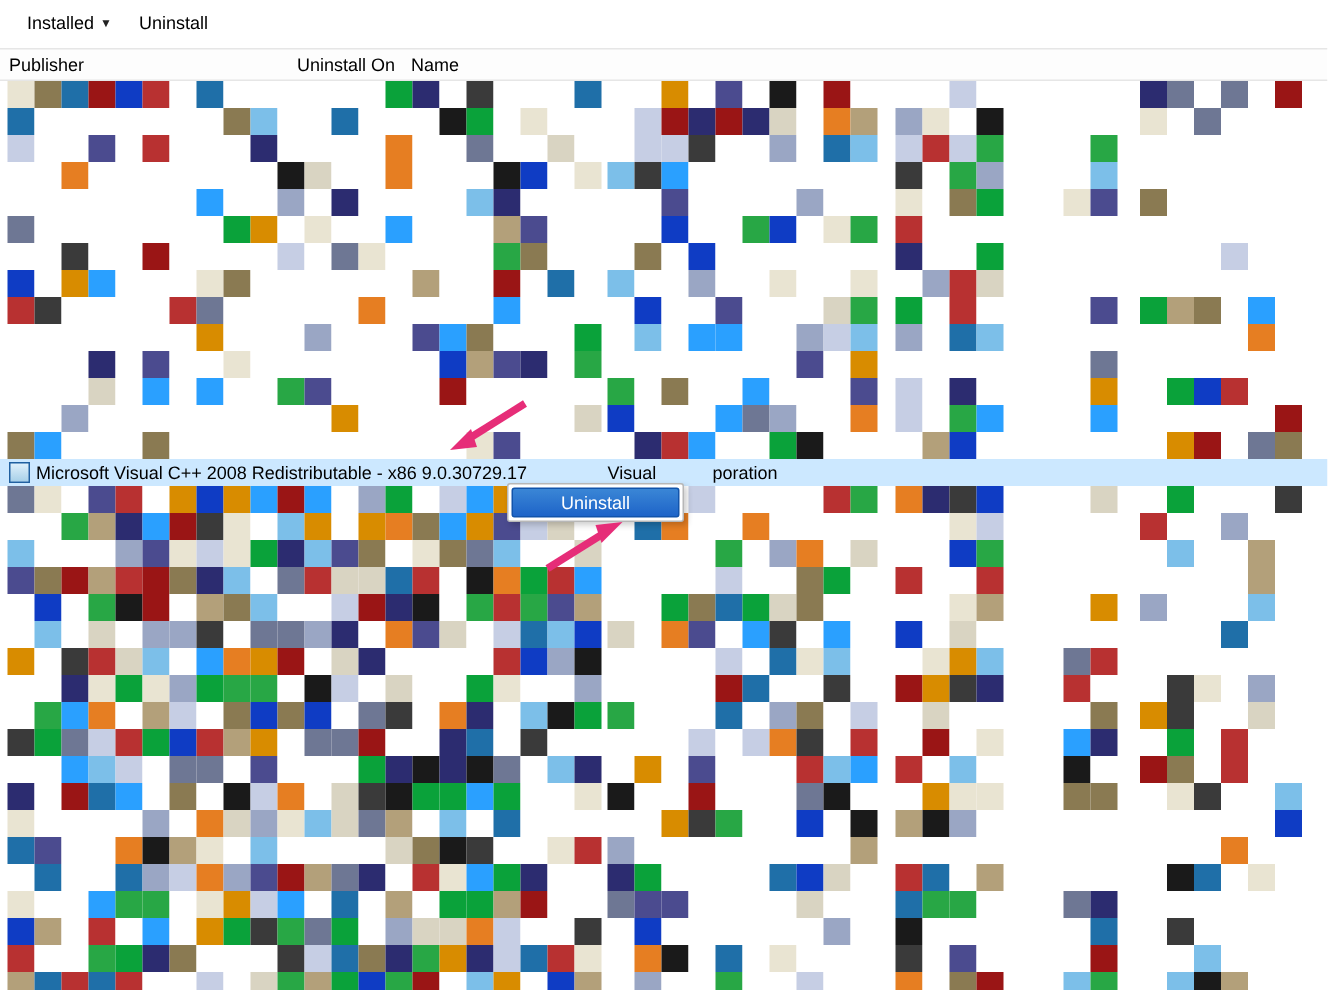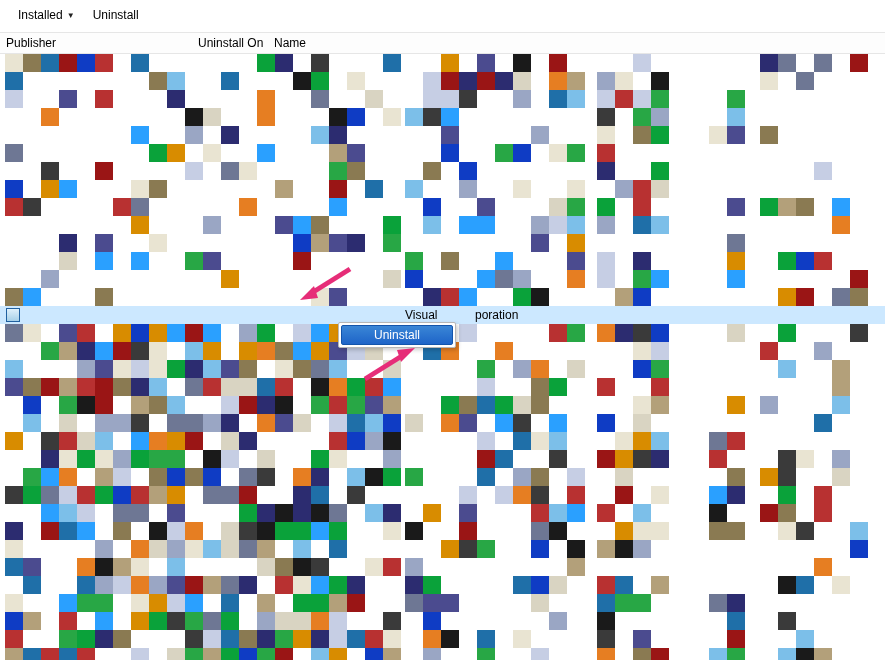--- a/index.html
+++ b/index.html
@@ -2018,20 +2018,21 @@
           <div class="cell" style="background: rgb(26, 26, 26);"></div>
           <div class="cell" style="background: rgb(179, 160, 122);"></div>
           <div class="cell" style="background: rgb(255, 255, 255);"></div>
           <div class="cell" style="background: rgb(255, 255, 255);"></div>
         </div>
       </div>
     </div>
 
   <div class="selected-row">
     <span class="prog-icon"></span>
+    <span>Microsoft Visual C++ 2008 Redistributable - x86 9.0.30729.17</span>
     <span class="pub-pre">Visual</span>
     <span class="pub">poration</span>
   </div>
 
   <div class="ctx-menu">
     <div class="ctx-item">
       <span>Uninstall</span>
     </div>
   </div>
 

